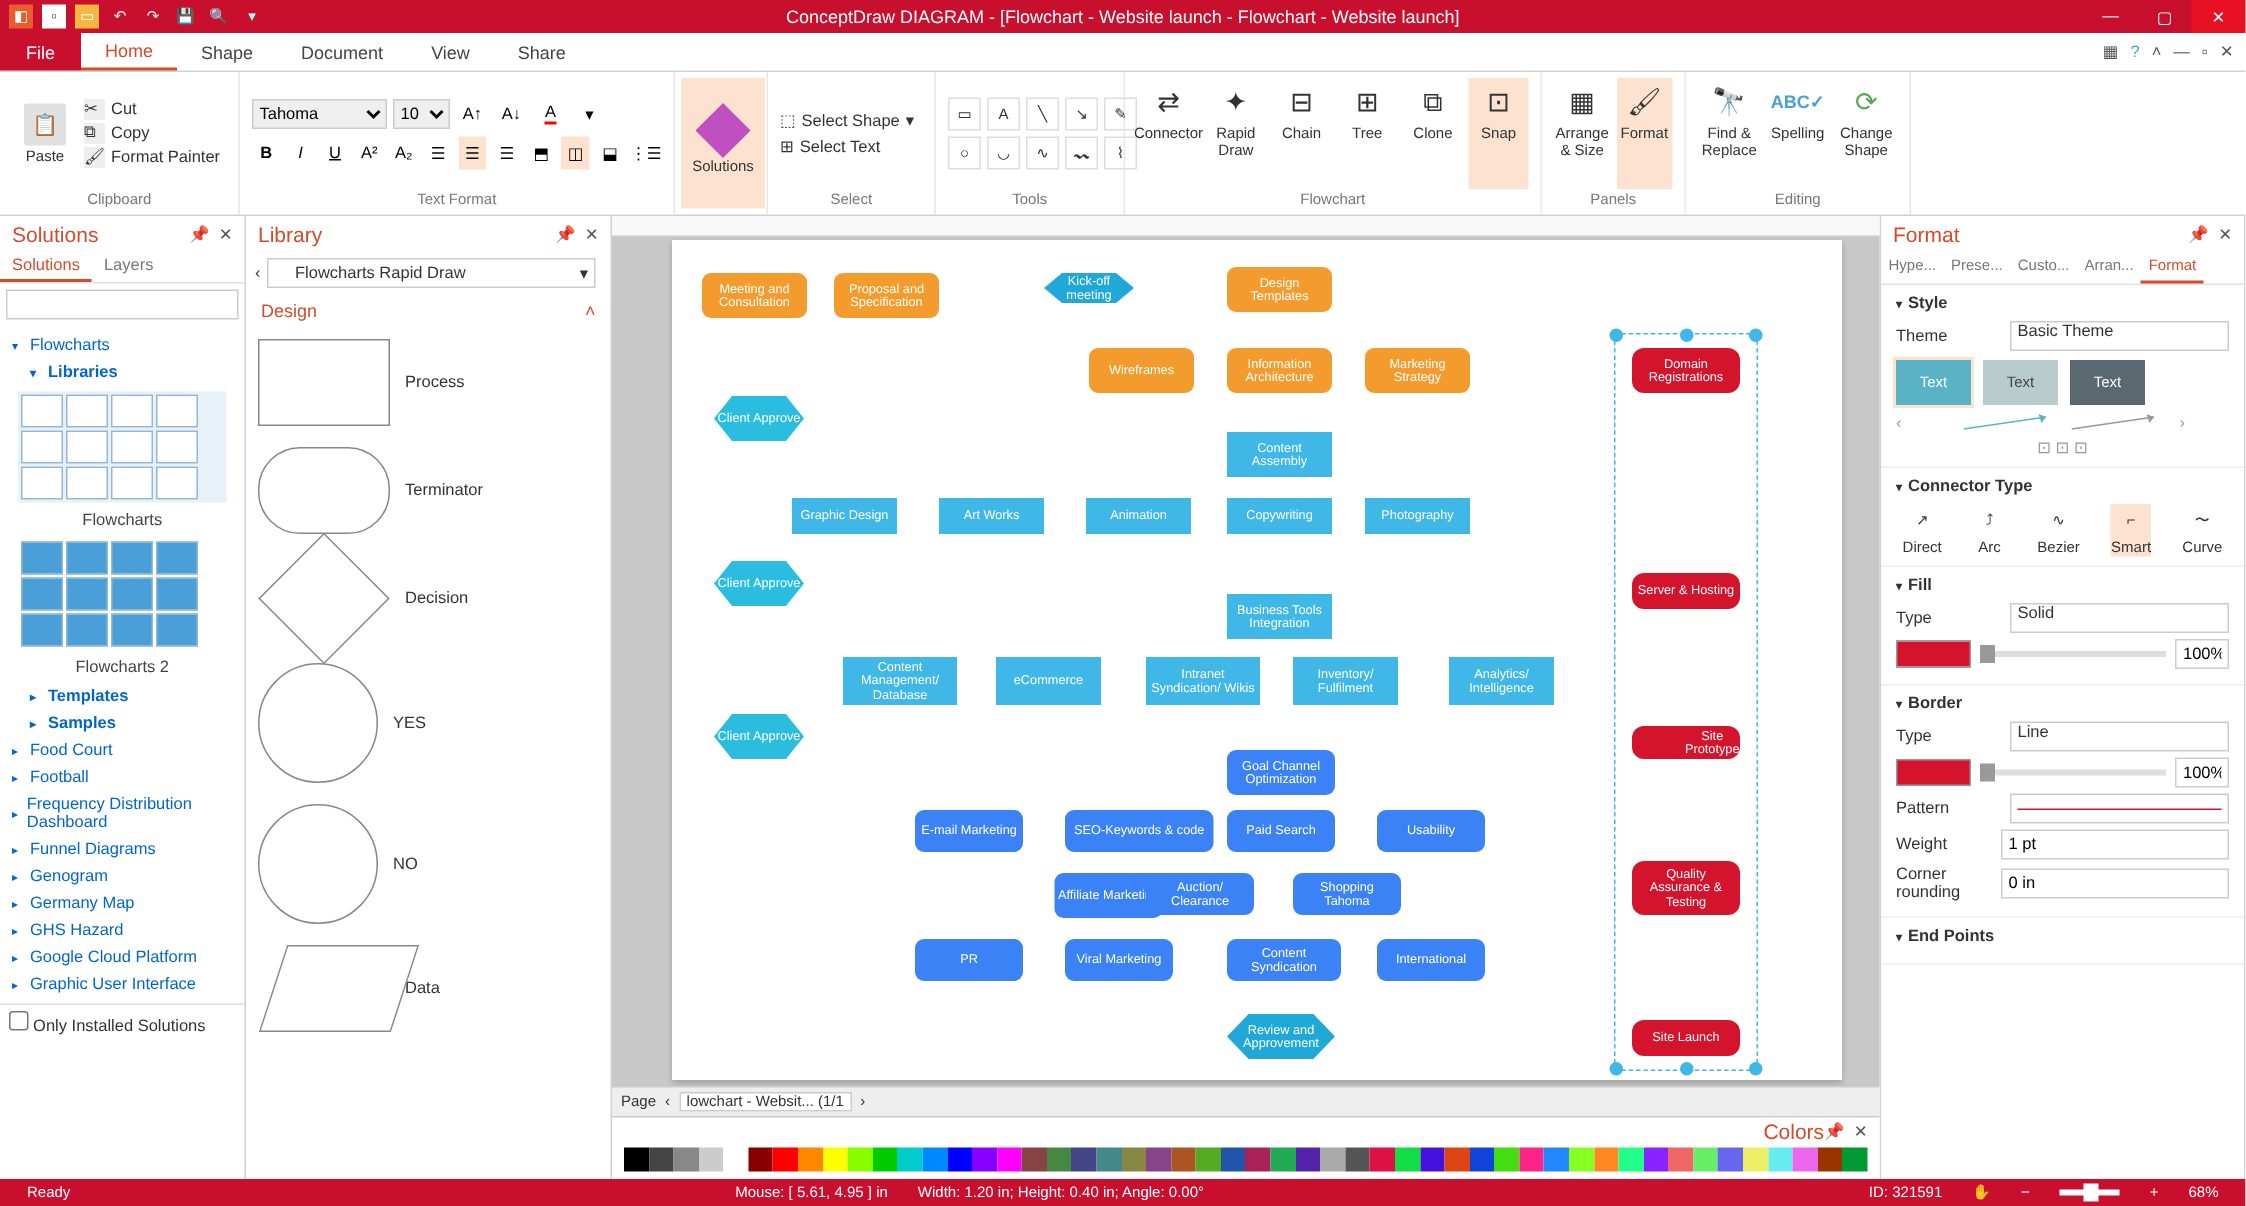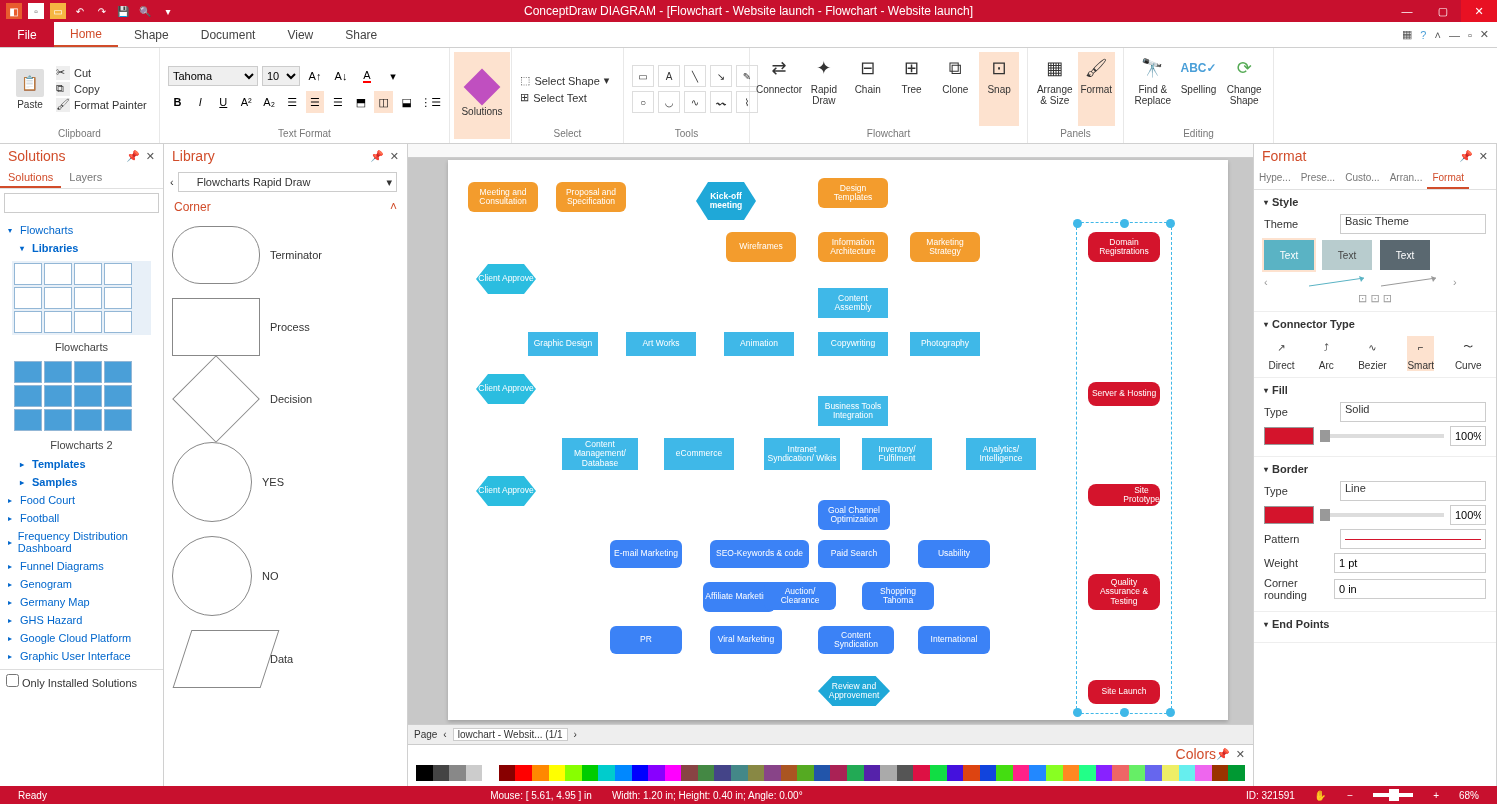--- a/index.html
+++ b/index.html
@@ -432,31 +432,31 @@
         </div>
       </div>
     <div style="display:flex;align-items:center;padding:0 6px;">
       <span>‹</span>
       <div class="libdrop" style="flex:1;padding-left:18px;">
           <span>Flowcharts Rapid Draw</span>
           <span>▾</span>
         </div>
     </div>
     <div style="padding:4px 10px;color:#d14c2a;font-size:12px;display:flex;justify-content:space-between;">
-        <span>Corner</span>
+        <span>Design</span>
         <span>˄</span>
       </div>
     <div class="libshapes">
+      <div class="libshape">
+          <div class="shp process"></div>
+          <div class="shname">Process</div>
+        </div>
       <div class="libshape">
           <div class="shp terminator"></div>
           <div class="shname">Terminator</div>
-        </div>
-      <div class="libshape">
-          <div class="shp process"></div>
-          <div class="shname">Process</div>
         </div>
       <div class="libshape">
           <div class="shp decision"></div>
           <div class="shname">Decision</div>
         </div>
       <div class="libshape">
           <div class="shp circle"></div>
           <div class="shname">YES</div>
         </div>
       <div class="libshape">
@@ -474,21 +474,21 @@
     <div class="ruler-h"></div>
     <div class="canvas-scroll">
       <div class="page">
 
         <div class="node orange" style="left:20px;top:22px;width:70px;height:30px;">
             <span>Meeting and Consultation</span>
           </div>
         <div class="node orange" style="left:108px;top:22px;width:70px;height:30px;">
             <span>Proposal and Specification</span>
           </div>
-        <div class="node hex" style="left:248px;top:22px;width:60px;height:38px;font-weight:bold;">
+        <div class="node hex" style="left:248px;top:22px;width:60px;height:20px;">
             <div class="hex-shape"></div>
             <span>Kick-off meeting</span>
           </div>
         <div class="node orange" style="left:370px;top:18px;width:70px;height:30px;">
             <span>Design Templates</span>
           </div>
 
         <div class="node hex" style="left:28px;top:104px;width:60px;height:30px;">
             <div class="hex-shape cyan2"></div>
             <span>Client Approve</span>

